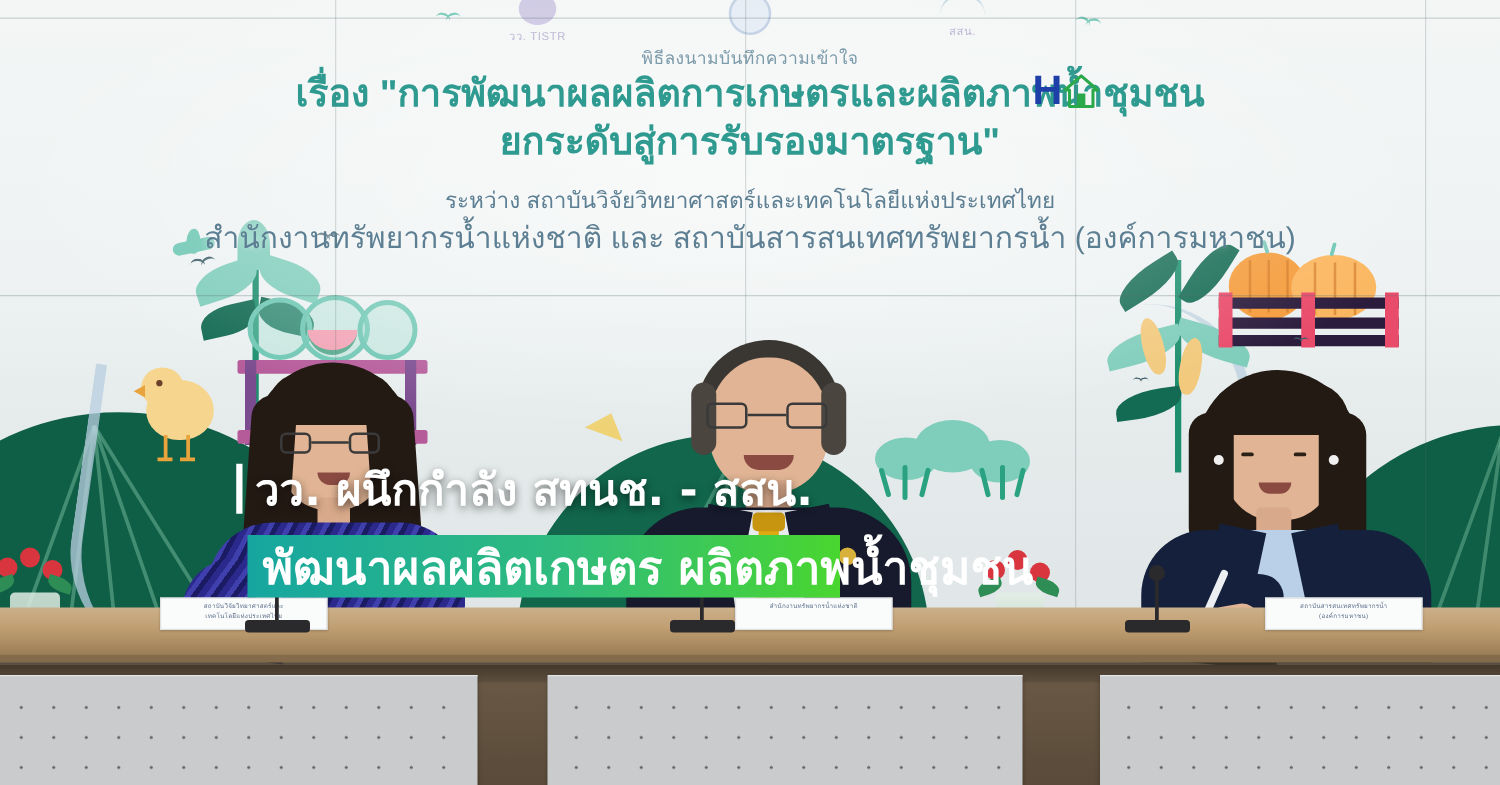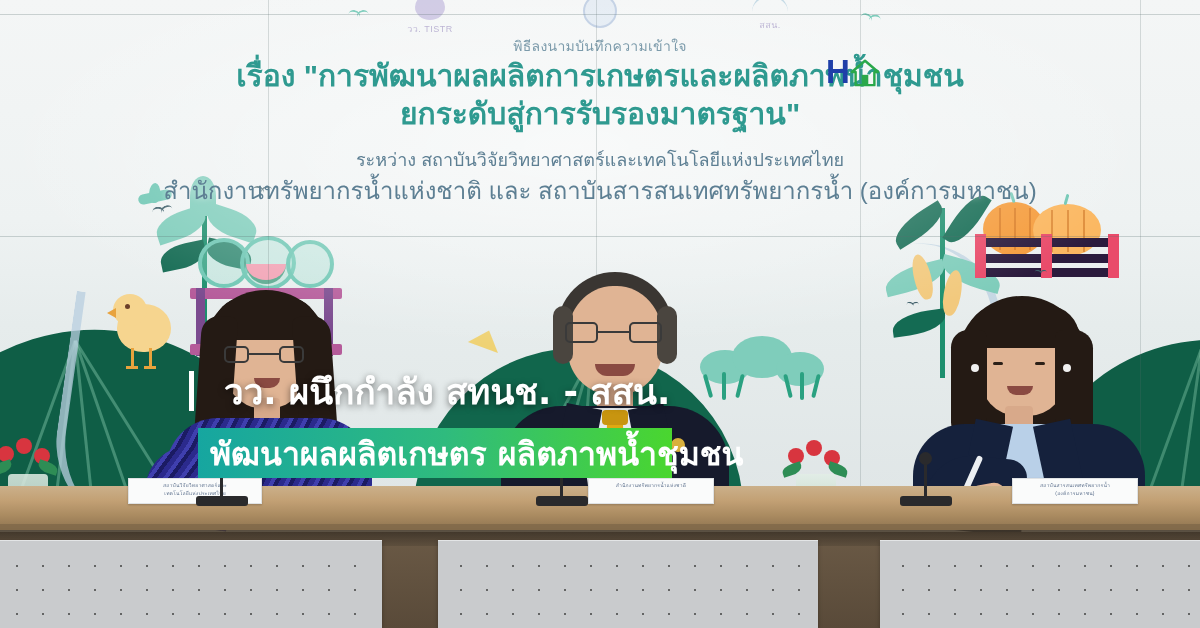--- a/index.html
+++ b/index.html
@@ -303,30 +303,29 @@
 
   
   .accent-bar{
     position:absolute; left:189px; top:371px; width:5px; height:40px; background:#ffffff;
   }
   .t-line1{
     position:absolute; left:204px; top:364px;
     font-size:35px; font-weight:bold; color:#ffffff; white-space:nowrap;
     text-shadow:0 2px 7px rgba(0,0,0,.55);
     font-family:"DejaVu Sans","Liberation Sans",sans-serif;
-    margin-left:20px;
   }
   .hl-bar{
     position:absolute; left:198px; top:428px; width:474px; height:50px;
     background:linear-gradient(90deg,#16a6a0 0%,#2fbb7e 52%,#4ad62f 100%);
   }
   .t-line2{
     position:absolute; left:0; top:0; width:533px; height:50px;
     display:flex; align-items:center; padding-left:12px;
-    font-size:32px; font-weight:bold; color:#ffffff; white-space:nowrap;
+    font-size:37px; font-weight:bold; color:#ffffff; white-space:nowrap;
     font-family:"DejaVu Sans","Liberation Sans",sans-serif;
   }
   .t-line3{
     position:absolute; left:198px; top:489px;
     font-size:28px; font-weight:bold; color:#ffffff; white-space:nowrap;
     text-shadow:0 2px 7px rgba(0,0,0,.6);
     font-family:"DejaVu Sans","Liberation Sans",sans-serif;
   }
 
   

